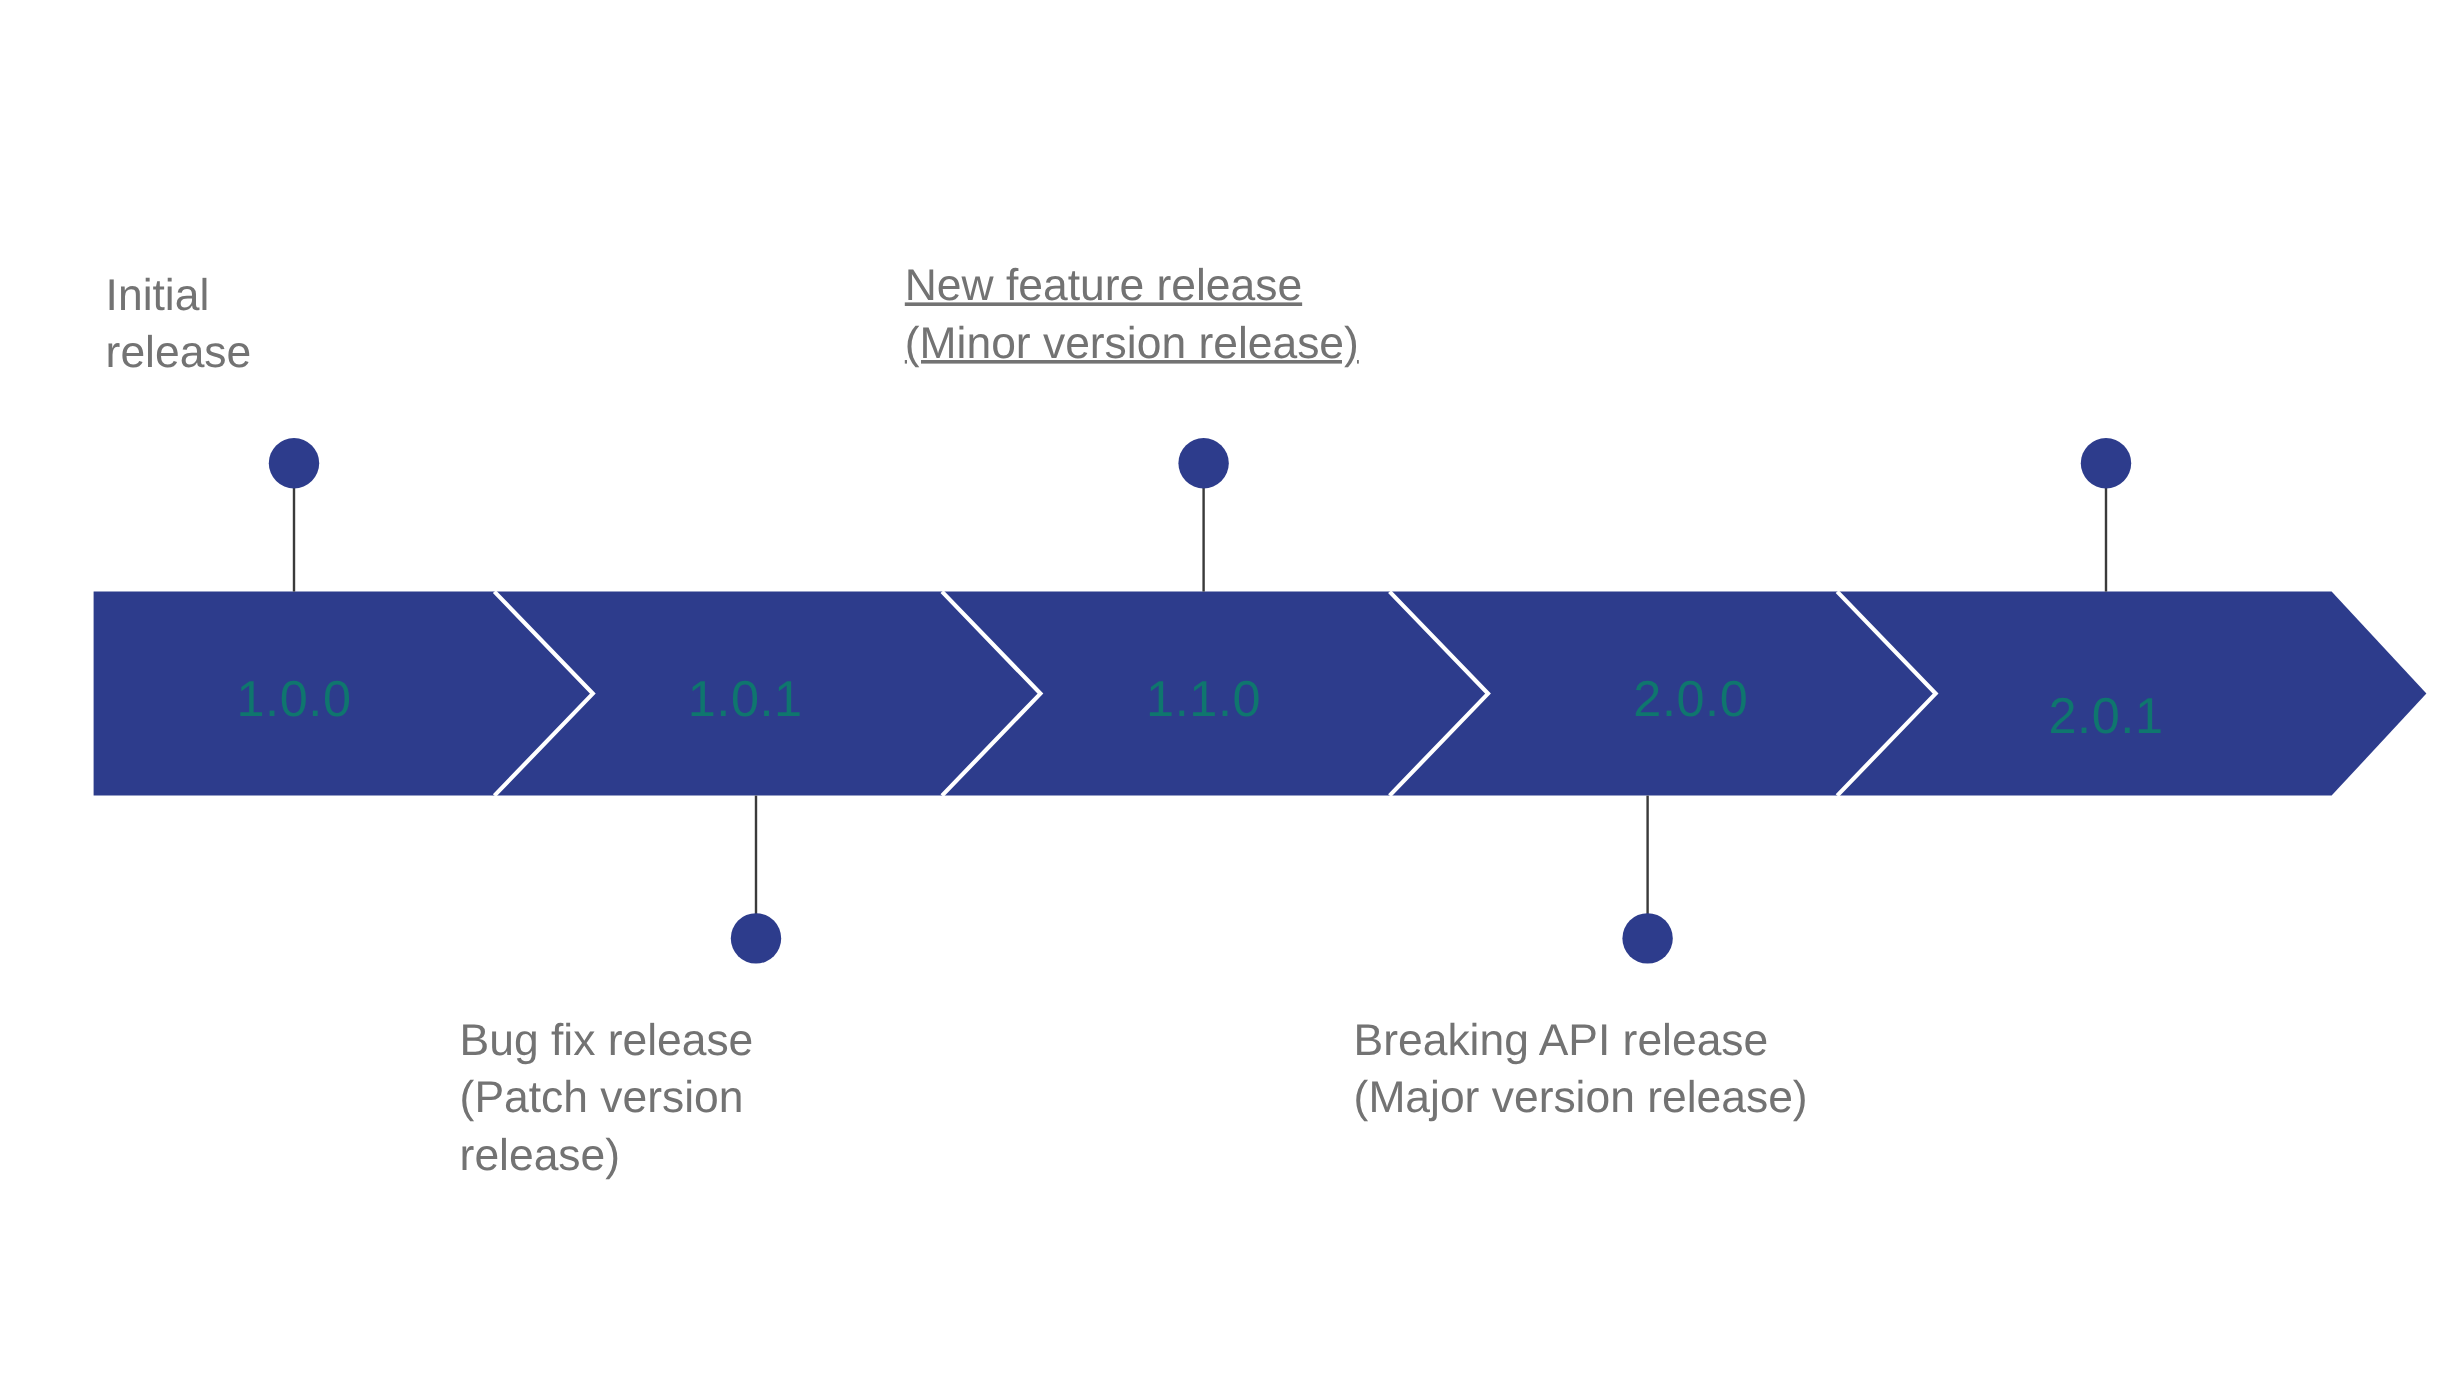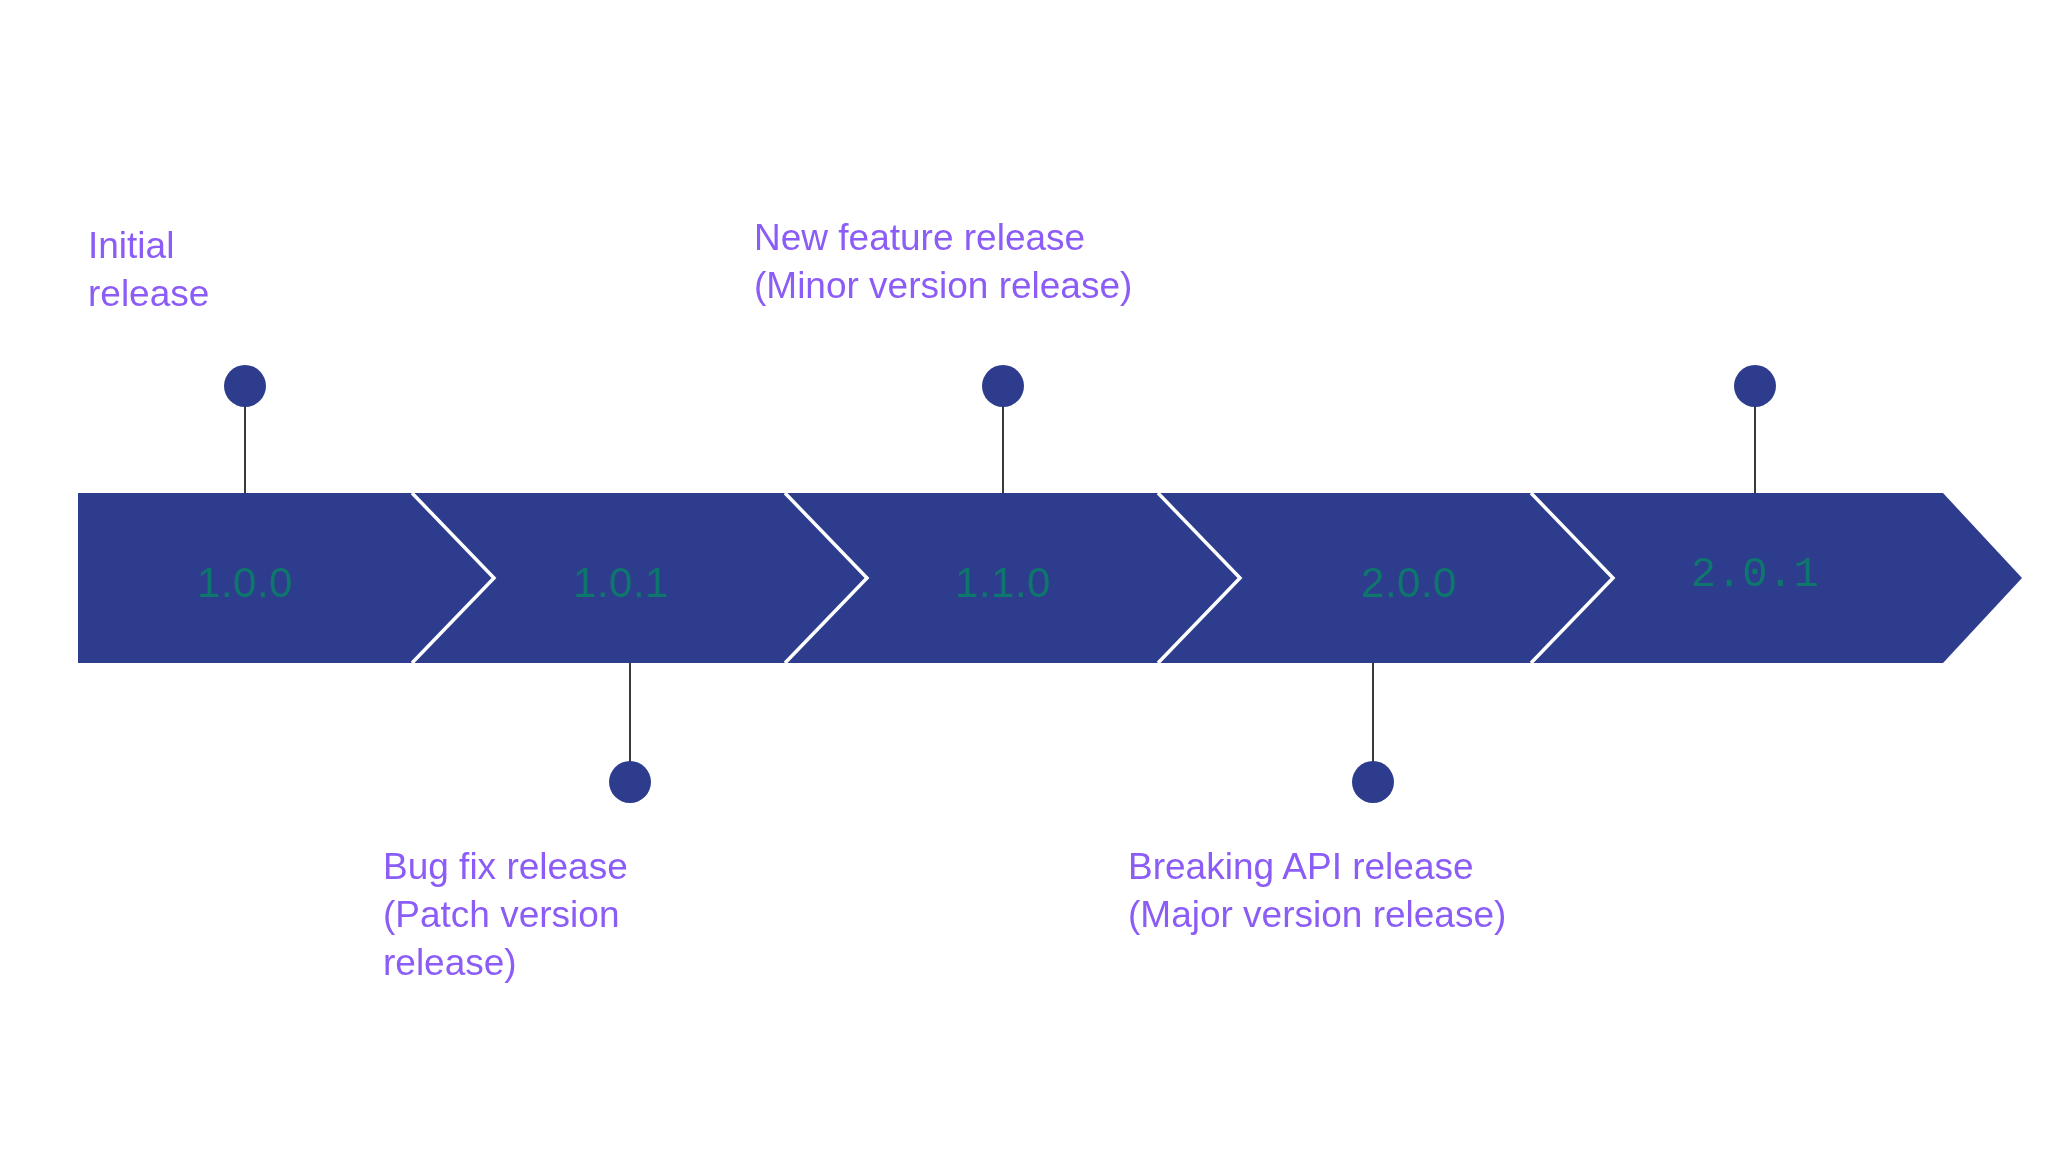--- a/index.html
+++ b/index.html
@@ -60,21 +60,21 @@
   .marker-stem {
     position: absolute;
     width: 2px;
     background: #3a3a3a;
     transform: translateX(-50%);
   }
 
   
   .annotation {
     position: absolute;
-    color: #8b5cf6;
+    color: #737373;
     font-size: 37px;
     font-weight: 400;
     line-height: 1.30;
     white-space: pre-line;
   }
 
   .annotation.above {  }
   .annotation.below {  }
 </style>
 </head>
@@ -93,36 +93,36 @@
   </svg>
 
   <div class="segment-label" style="left:245px; top:583px;">1.0.0</div>
 
   <div class="segment-label" style="left:621px; top:583px;">1.0.1</div>
 
   <div class="segment-label" style="left:1003px; top:583px;">1.1.0</div>
 
   <div class="segment-label" style="left:1373px; top:583px;margin-left:36px;">2.0.0</div>
 
-  <div class="segment-label" style="left:1755px; top:575px;font-family:Liberation Mono, monospace;">2.0.1</div>
+  <div class="segment-label" style="left:1755px; top:597px;">2.0.1</div>
 
   <div class="marker-stem" style="left:245px; top:404px; height:89px;"></div>
   <div class="marker-dot" style="left:245px; top:386px;"></div>
   <div class="annotation above" style="left:88px; top:222px;">Initial
 release</div>
 
   <div class="marker-stem" style="left:630px; top:663px; height:108px;"></div>
   <div class="marker-dot" style="left:630px; top:782px;"></div>
   <div class="annotation below" style="left:383px; top:843px;">Bug fix release
 (Patch version
 release)</div>
 
   <div class="marker-stem" style="left:1003px; top:404px; height:89px;"></div>
   <div class="marker-dot" style="left:1003px; top:386px;"></div>
-  <div class="annotation above" style="left:754px; top:214px;">New feature release
+  <div class="annotation above" style="left:754px; top:214px;text-decoration:underline;">New feature release
 (Minor version release)</div>
 
   <div class="marker-stem" style="left:1373px; top:663px; height:108px;"></div>
   <div class="marker-dot" style="left:1373px; top:782px;"></div>
   <div class="annotation below" style="left:1128px; top:843px;">Breaking API release
 (Major version release)</div>
 
   <div class="marker-stem" style="left:1755px; top:404px; height:89px;"></div>
   <div class="marker-dot" style="left:1755px; top:386px;"></div>
 

